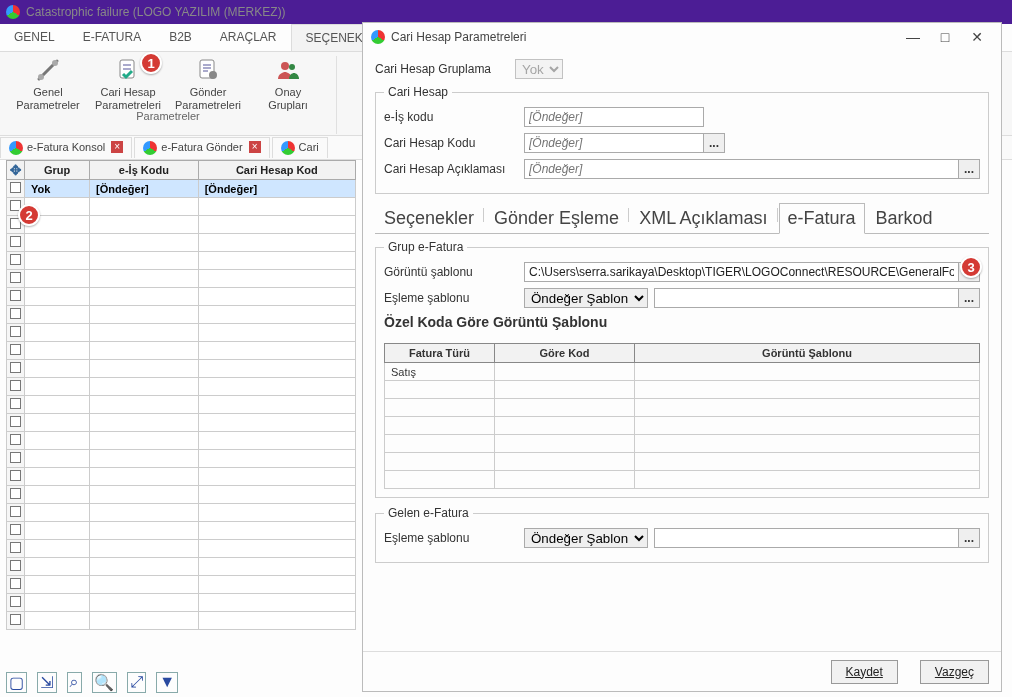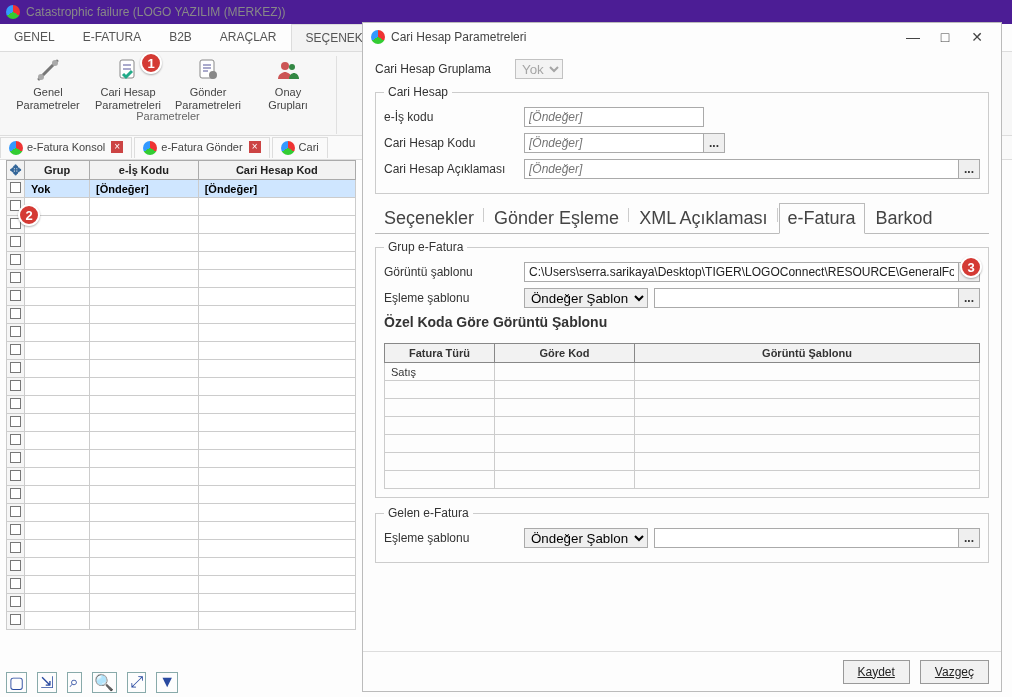--- a/index.html
+++ b/index.html
@@ -212,21 +212,21 @@
   .tabstrip .tab.active{
     border:1px solid #bbb;border-bottom:1px solid #fdfdfd;background:#fdfdfd;
   }
   .inner-grid{
     border:1px solid #888;width:100%;border-collapse:collapse;font-size:11px;
     margin-top:13px;
   }
   .inner-grid th{border:1px solid #888;padding:3px 6px;font-weight:bold;background:#f2f2f2;}
   .inner-grid td{border:1px solid #ccc;height:18px;padding:2px 6px;}
   .dlg-buttons{
-    height:40px;border-top:1px solid #ddd;display:flex;justify-content:flex-end;align-items:center;padding-right:12px;gap:10px;
+    height:40px;border-top:1px solid #ddd;display:flex;justify-content:flex-end;align-items:center;padding-right:12px;gap:22px;
   }
   .btn{
     border:1px solid #999;background:#f1f1f1;padding:4px 14px;font-size:12px;text-decoration:underline;color:#222;
   }
   .subhead{font-weight:bold;margin-top:4px;margin-bottom:2px;font-size:14px;}
 </style>
 </head>
 <body>
 
 <div class="main-window">

